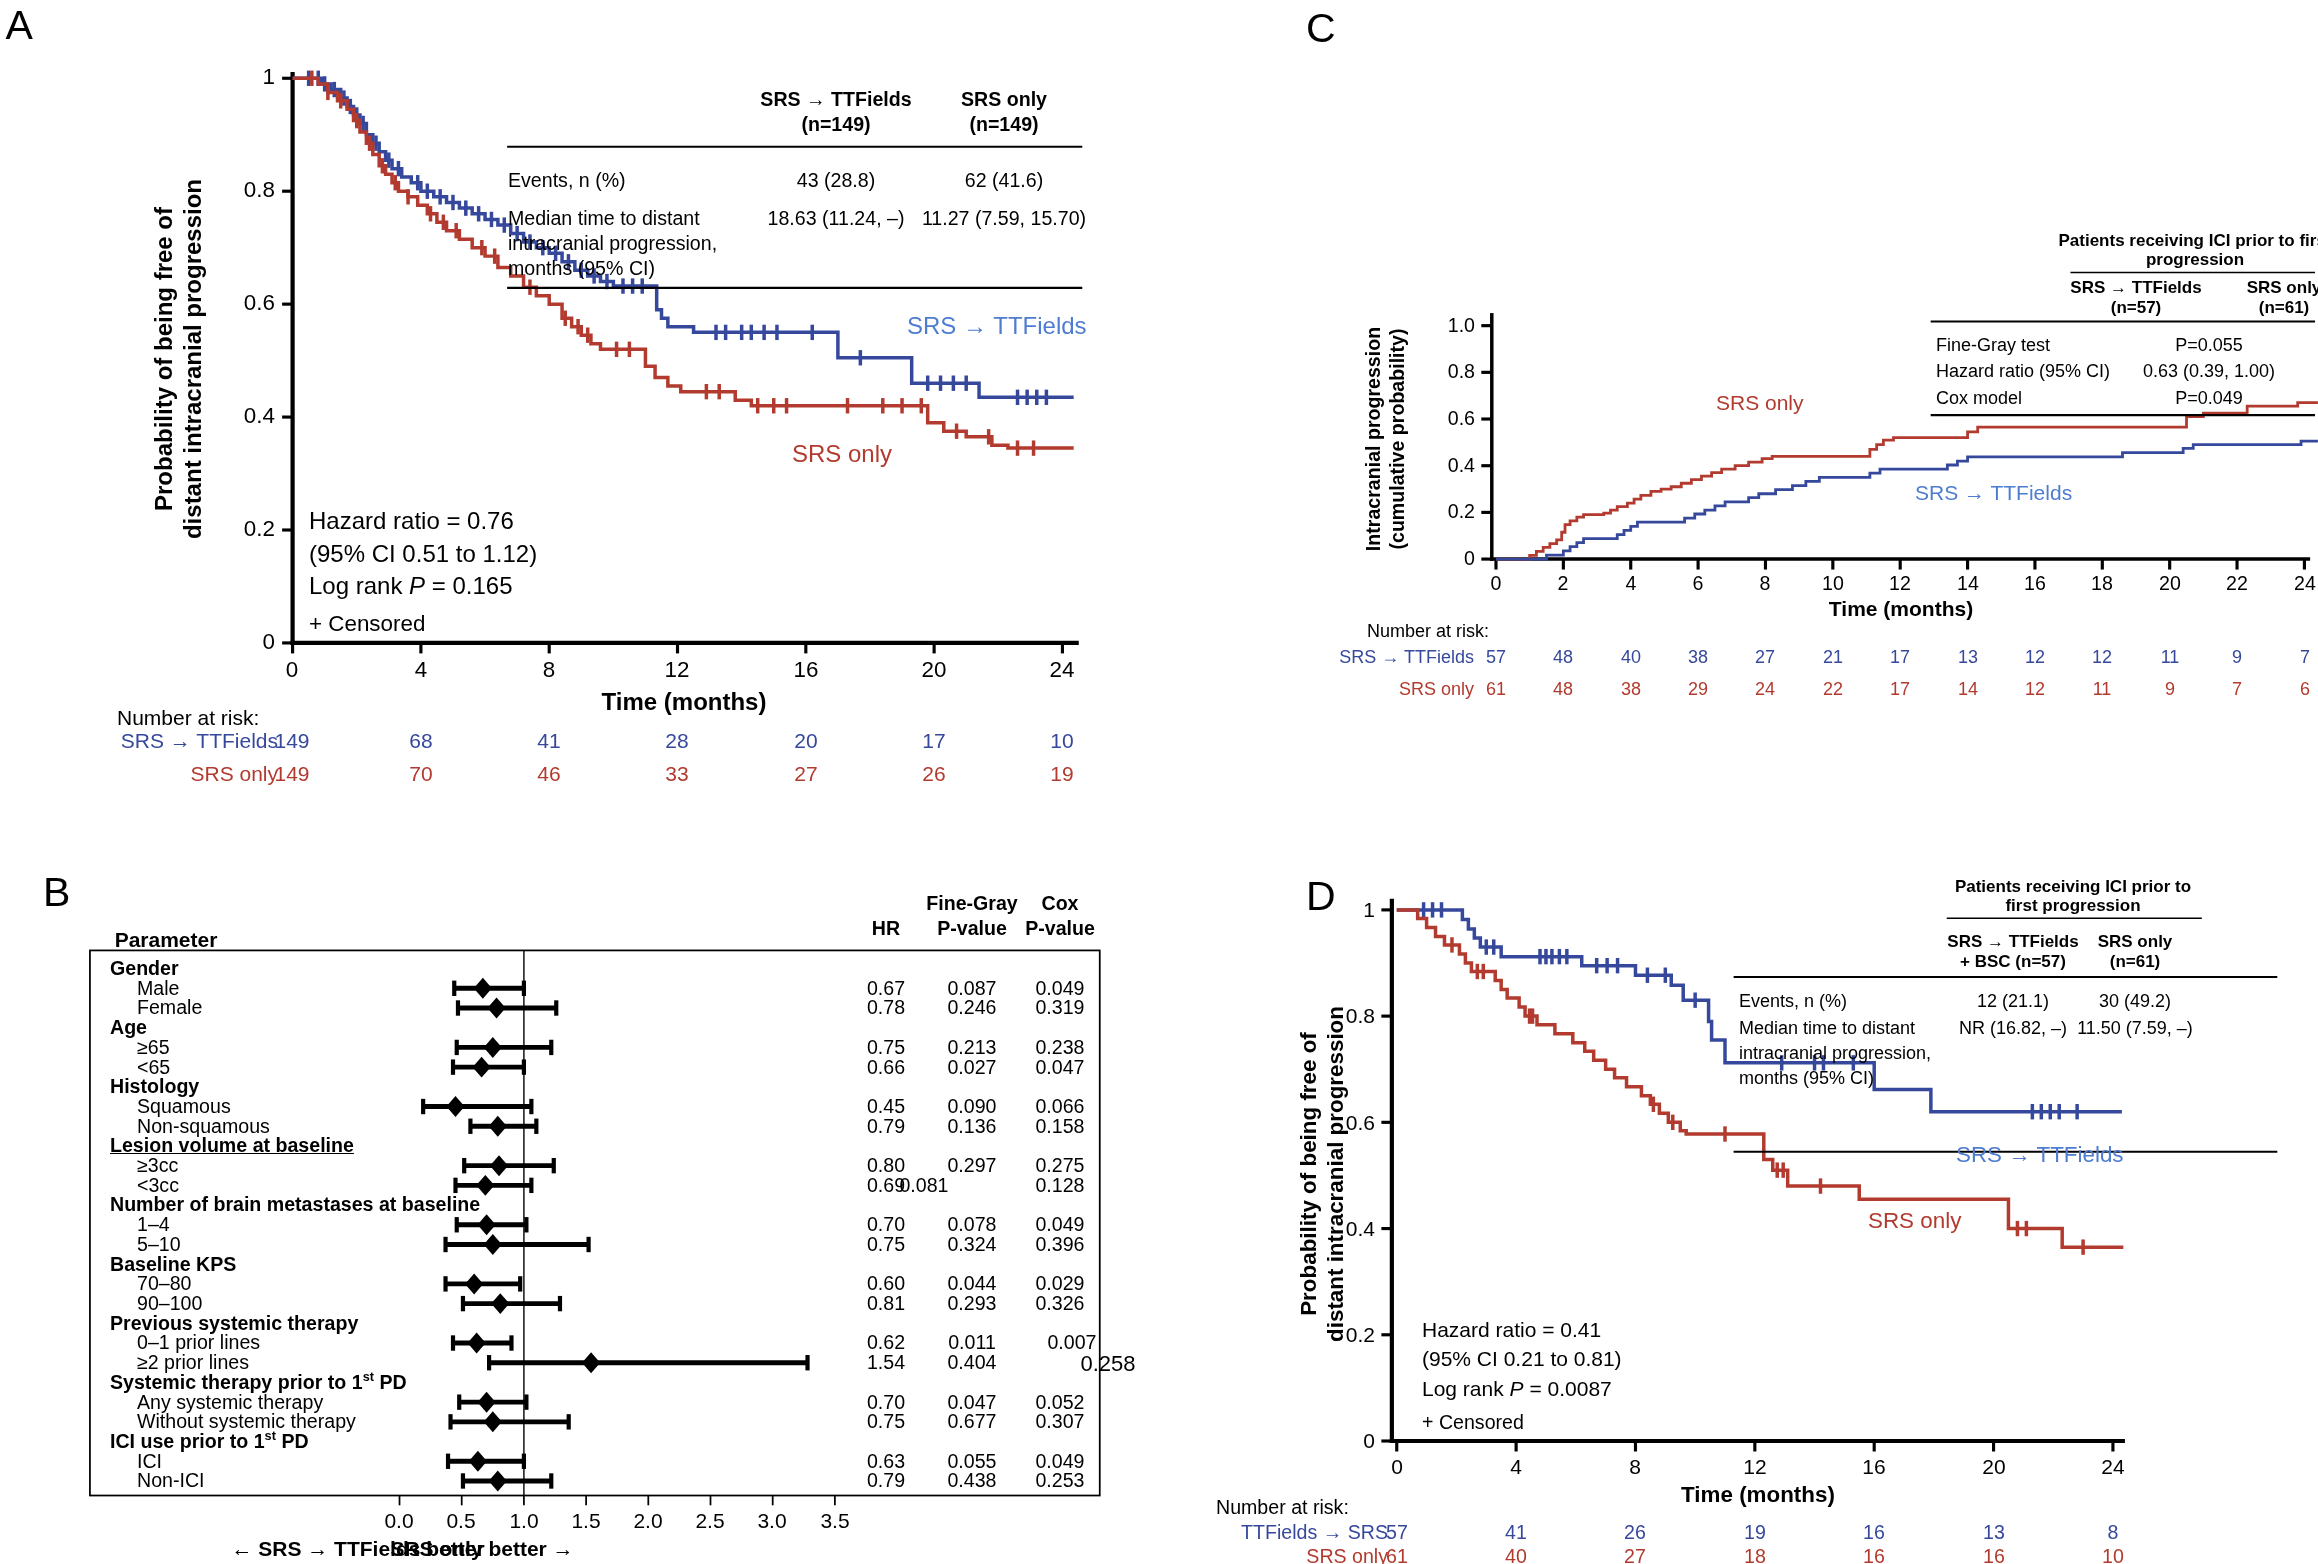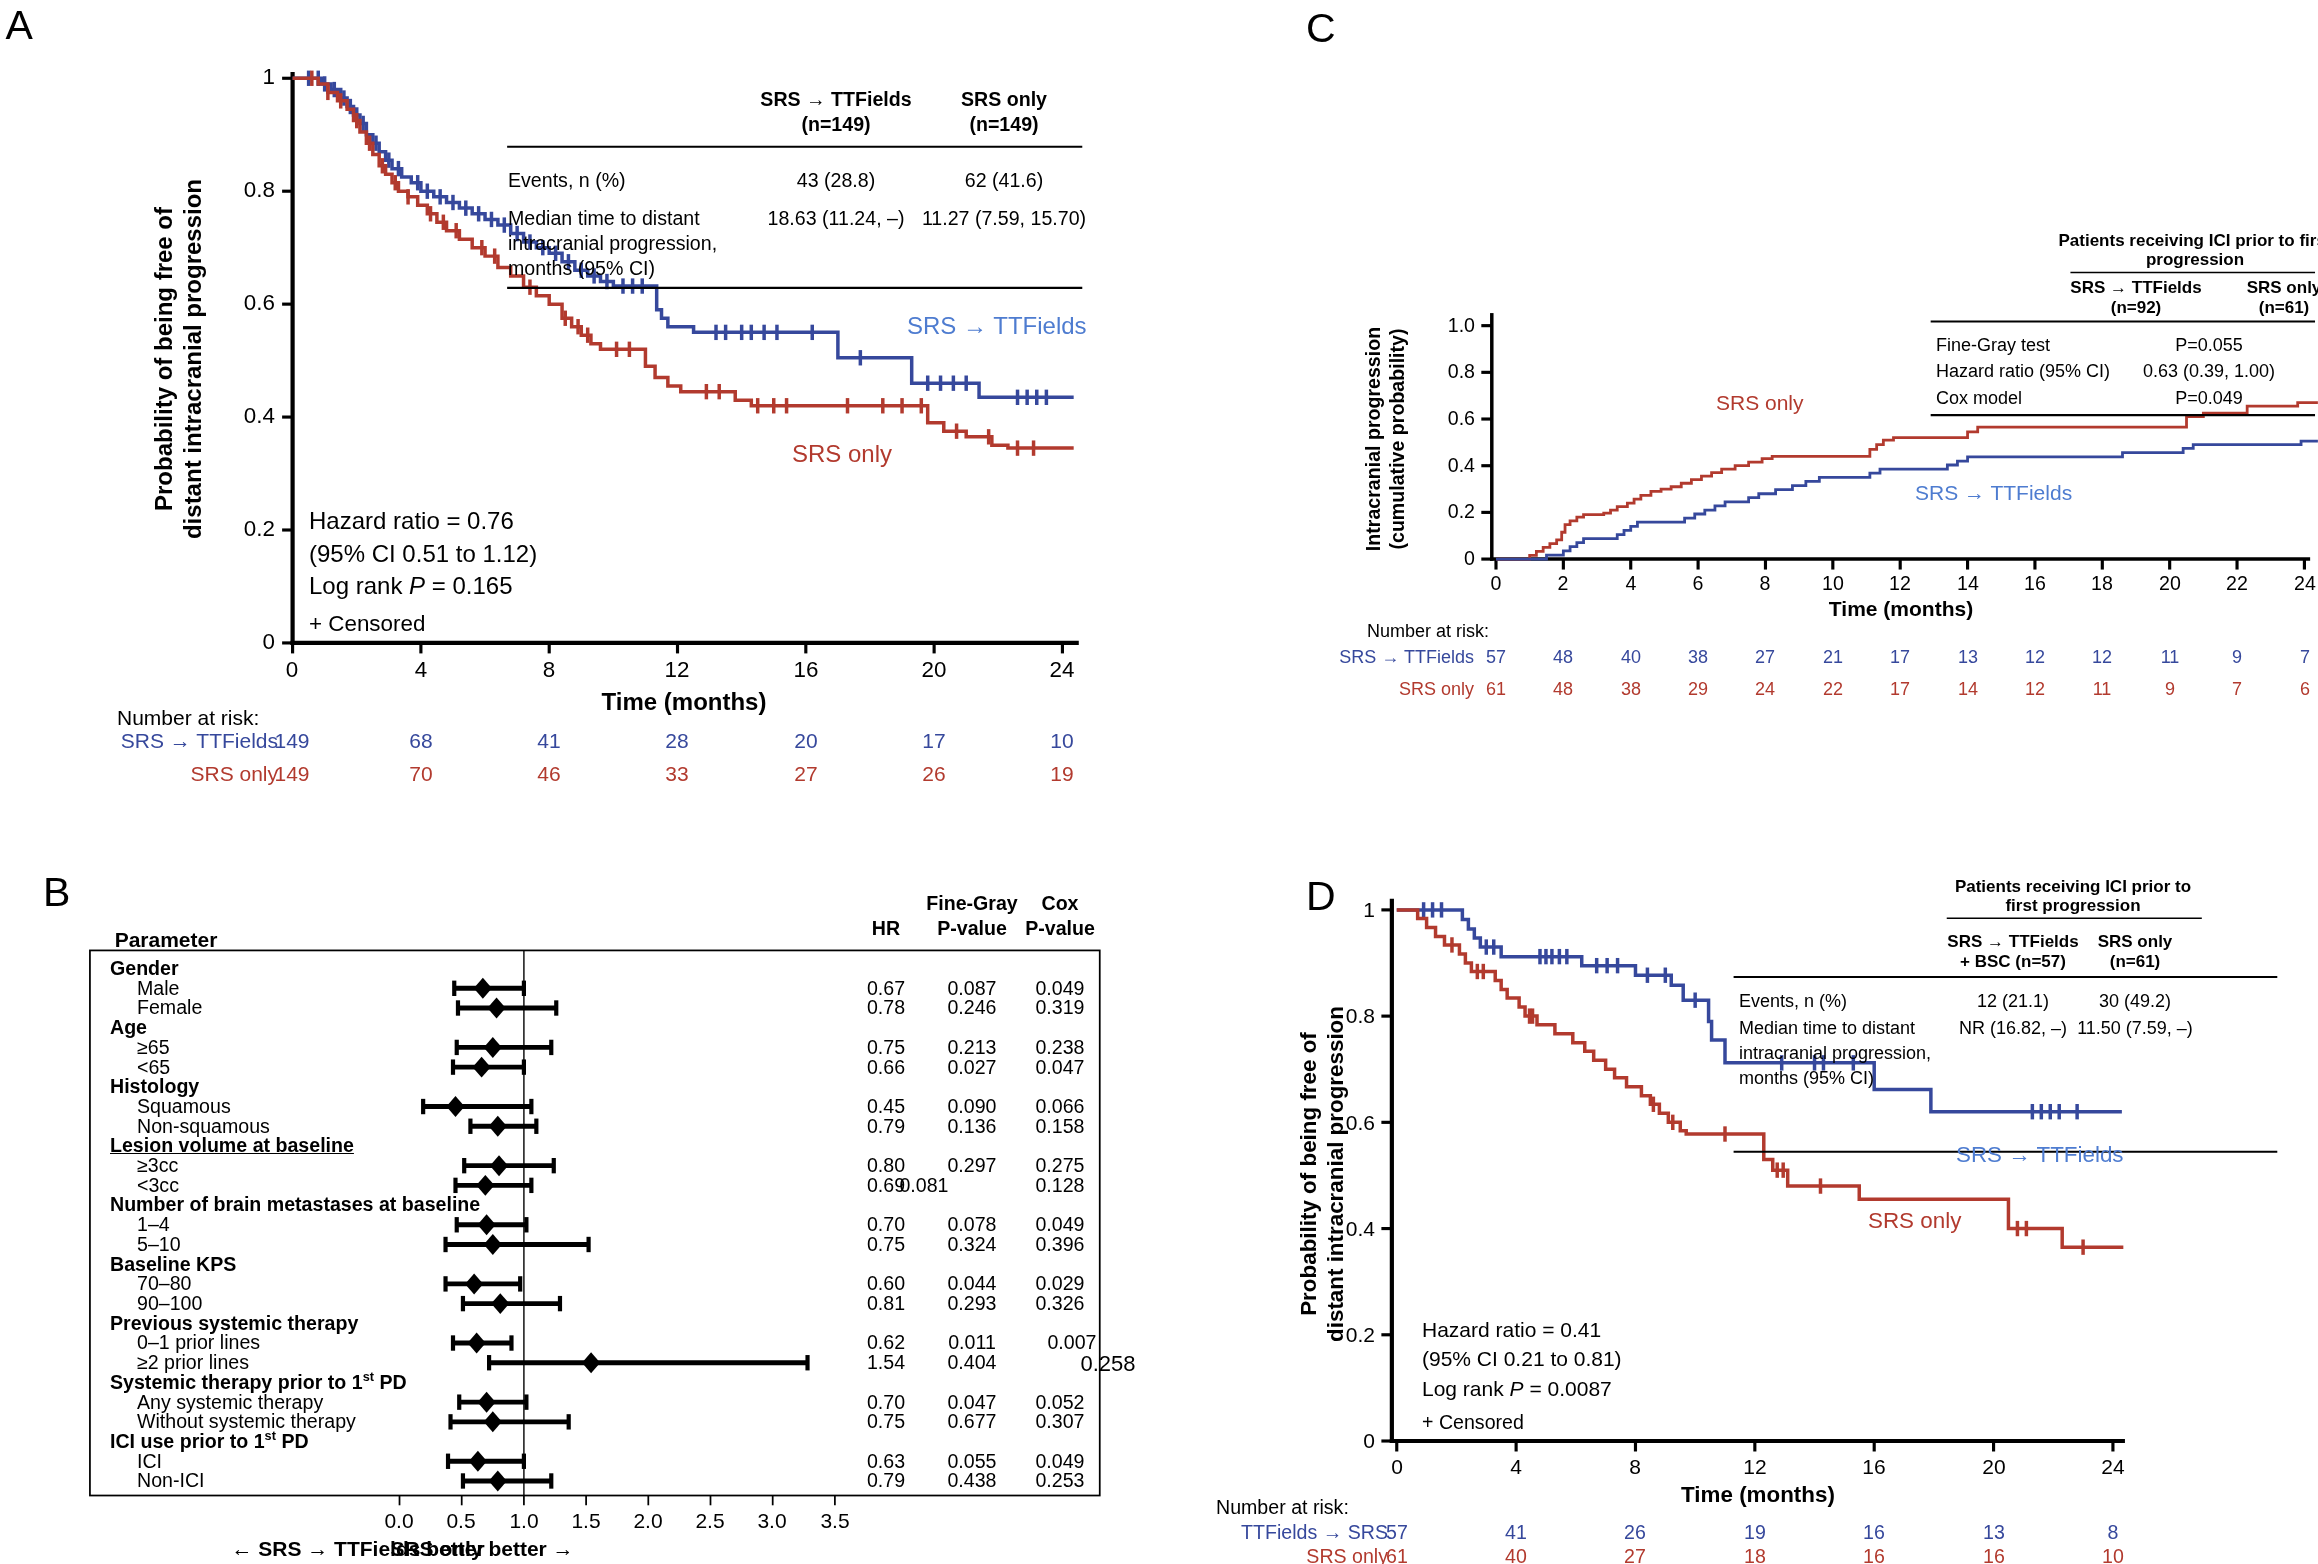--- a/index.html
+++ b/index.html
@@ -335,21 +335,21 @@
   <div class="t ctr b" style="left:358px;top:1536px;font-size:21px;">← SRS → TTFields better</div>
   <div class="t ctr b" style="left:482px;top:1536px;font-size:21px;">SRS only better →</div>
 
   <div class="t" style="left:1306px;top:4.2px;font-size:41px;">C</div>
   <div class="t rot b" style="left:1385px;top:439px;font-size:19.6px;"><div>Intracranial progression</div><div>(cumulative probability)</div></div>
   <div class="t ctr b" style="left:1901px;top:596px;font-size:21px;">Time (months)</div>
 
   <div class="t ctr b" style="left:2195px;top:231px;font-size:17px;">Patients receiving ICI prior to first</div>
   <div class="t ctr b" style="left:2195px;top:250px;font-size:17px;">progression</div>
   <div class="t ctr b" style="left:2136px;top:278px;font-size:17px;">SRS → TTFields</div>
-  <div class="t ctr b" style="left:2136px;top:298px;font-size:17px;">(n=92)</div>
+  <div class="t ctr b" style="left:2136px;top:298px;font-size:17px;">(n=57)</div>
   <div class="t ctr b" style="left:2284px;top:278px;font-size:17px;">SRS only</div>
   <div class="t ctr b" style="left:2284px;top:298px;font-size:17px;">(n=61)</div>
   <div class="t" style="left:1936px;top:335px;font-size:18px;">Fine-Gray test</div>
   <div class="t ctr" style="left:2209px;top:335px;font-size:18px;">P=0.055</div>
   <div class="t" style="left:1936px;top:361px;font-size:18px;">Hazard ratio (95% CI)</div>
   <div class="t ctr" style="left:2209px;top:361px;font-size:18px;">0.63 (0.39, 1.00)</div>
   <div class="t" style="left:1936px;top:388px;font-size:18px;">Cox model</div>
   <div class="t ctr" style="left:2209px;top:388px;font-size:18px;">P=0.049</div>
 
   <div class="t" style="left:1716px;top:390px;font-size:21px;color:#b23a2e;">SRS only</div>

